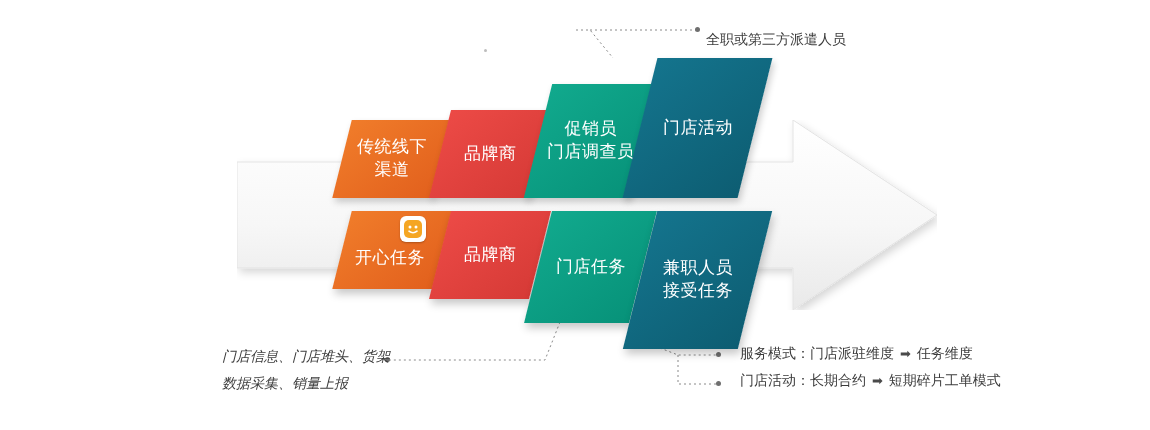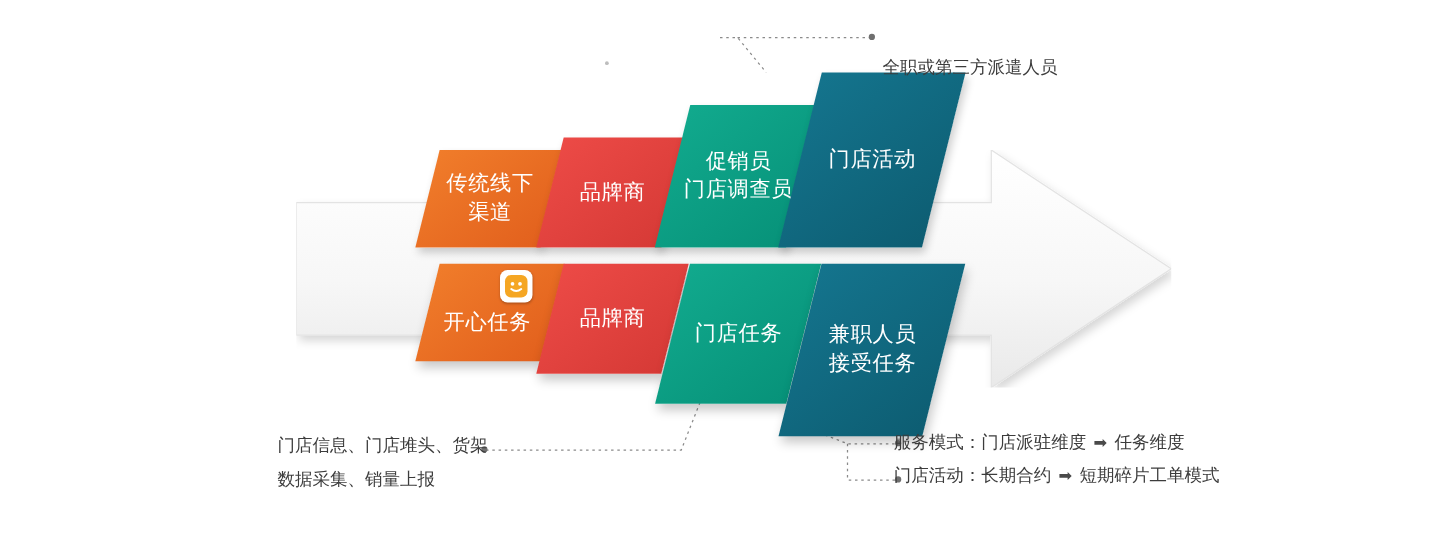--- a/index.html
+++ b/index.html
@@ -120,23 +120,23 @@
   }
 
   
   .callout {
     position: absolute;
     font-size: 14px;
     color: #3c3c3c;
     line-height: 1.9;
     white-space: nowrap;
   }
-  #callout-top { left: 706px; top: 40px; text-align: right; }
-  #callout-bl  { left: 222px; top: 343px; }
-  #callout-br  { left: 715px; top: 340px; }
+  #callout-top { left: 706px; top: 26px; text-align: right; }
+  #callout-bl  { left: 222px; top: 343px; font-style: italic; }
+  #callout-br  { left: 740px; top: 340px; }
 
   .callout .arrow-glyph {
     color: #4a4a4a;
     font-size: 13px;
     padding: 0 2px;
   }
 
   
   .dot {
     position: absolute;

